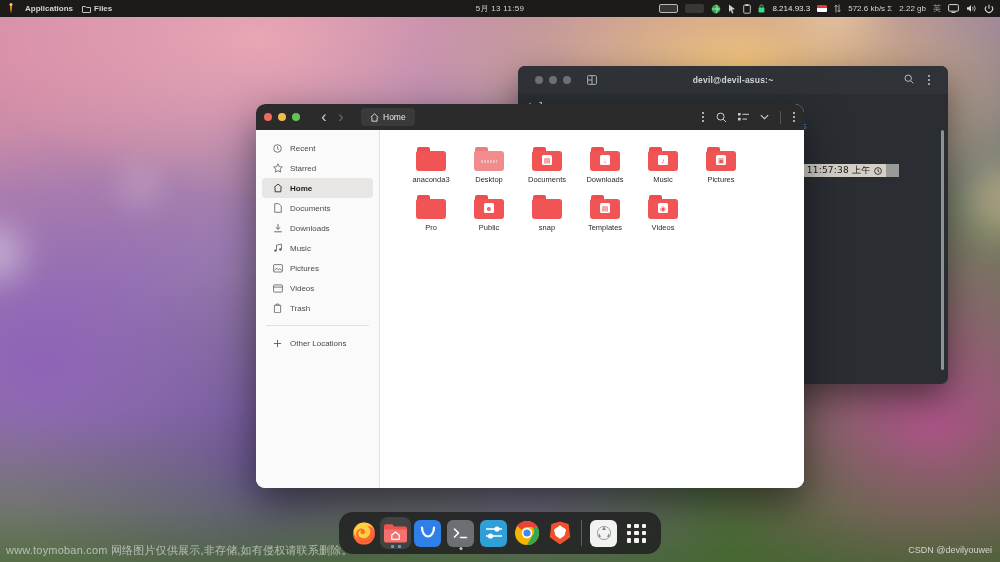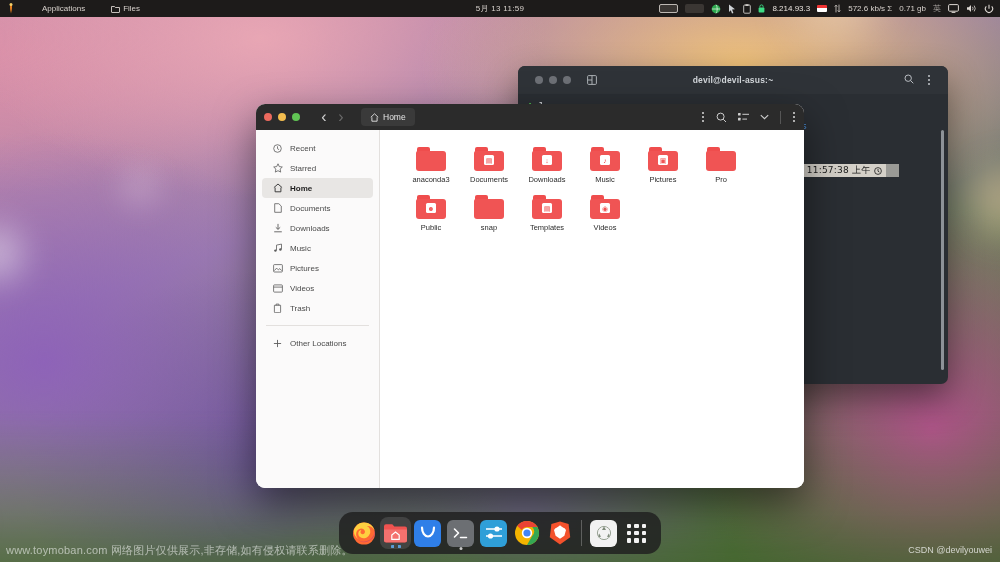--- a/index.html
+++ b/index.html
@@ -42,21 +42,21 @@
       radial-gradient(ellipse 55% 22% at 50% 100%, rgba(70,110,45,.8), rgba(0,0,0,0) 70%);
     filter: blur(6px);
   }
 
   
   #topbar {
     position:absolute; left:0; top:0; width:1000px; height:17px;
     background:#1d1b1a; color:#d8d2cd;
     display:flex; align-items:center; font-size:8px; z-index:60;
   }
-  #topbar .tb-left { display:flex; align-items:center; gap:26px; padding-left:6px; }
+  #topbar .tb-left { display:flex; align-items:center; gap:9px; padding-left:6px;font-weight:bold; }
   #topbar .tb-item { display:flex; align-items:center; gap:3px; cursor:default; }
   #topbar .tb-center { position:absolute; left:0; right:0; text-align:center; font-size:8px; letter-spacing:.3px; }
   #topbar .tb-right { margin-left:auto; display:flex; align-items:center; gap:7px; padding-right:6px; }
   .ws-box { width:19px; height:9px; border-radius:2px; }
   .ws-box.active { border:1px solid #bdb8b3; background:#3a3633; }
   .ws-box.idle { background:#3a3633; }
   .ip-text { color:#e8e2dd; }
   .lock-ico { color:#3ddc84; }
   .flag {
     width:10px; height:7px; border-radius:1px; overflow:hidden;
@@ -259,21 +259,21 @@
       </svg>
     </span>
     <span class="ip-text">8.214.93.3</span>
     <span class="flag"></span>
     <span>
       <svg width="7" height="9" viewBox="0 0 7 9">
         <path d="M2 8.4V1.2M2 1.2L.7 2.6M2 1.2l1.3 1.4M5 .6v7.2M5 7.8l1.3-1.4M5 7.8 3.7 6.4" stroke="#d8d2cd" stroke-width=".8" fill="none"></path>
       </svg>
     </span>
     <span>572.6 kb/s Σ</span>
-    <span>0.71 gb</span>
+    <span>2.22 gb</span>
     <span style="color:#a9a4a0">英</span>
     <span>
       <svg width="11" height="9" viewBox="0 0 11 9">
         <rect x="0.6" y="0.6" width="9.8" height="6.6" rx="1" fill="none" stroke="#ddd8d3" stroke-width="1"></rect>
         <path d="M3.6 8.4h3.8" stroke="#ddd8d3" stroke-width="1"></path>
       </svg>
     </span>
     <span>
       <svg width="11" height="9" viewBox="0 0 11 9">
         <path d="M1 3.2h1.8L5 1.1v6.8L2.8 5.8H1z" fill="#ddd8d3"></path>
@@ -498,20 +498,28 @@
       <div class="grid">
 
         <div class="fitem">
           <div class="folder">
               <div class="tab"></div>
               <div class="body"></div>
             </div>
           <div class="lbl">anaconda3</div>
         </div>
 
+        <div class="fitem">
+          <div class="folder desk">
+              <div class="tab"></div>
+              <div class="body"></div>
+              <div class="strip"></div>
+            </div>
+          <div class="lbl">Desktop</div>
+        </div>
 
         <div class="fitem">
           <div class="folder">
               <div class="tab"></div>
               <div class="body"></div>
               <div class="emb">▤</div>
             </div>
           <div class="lbl">Documents</div>
         </div>
 

